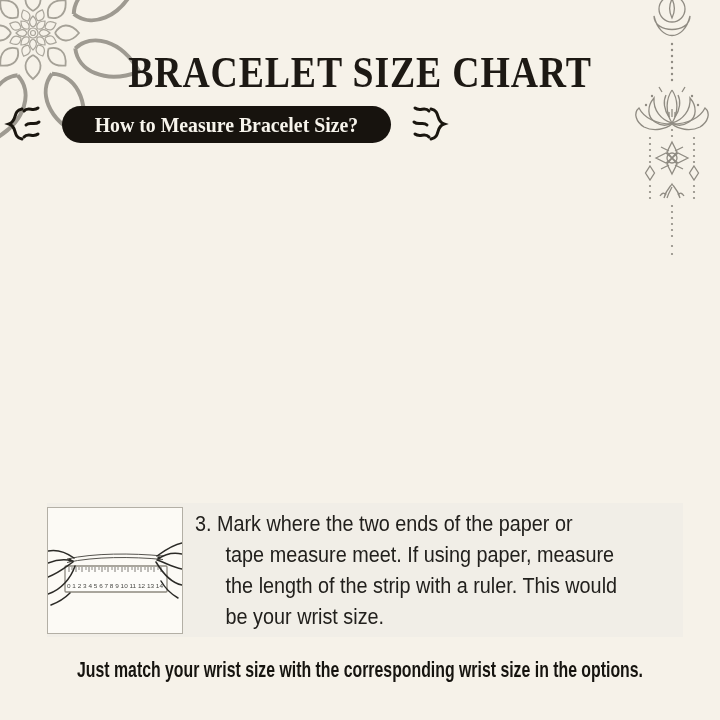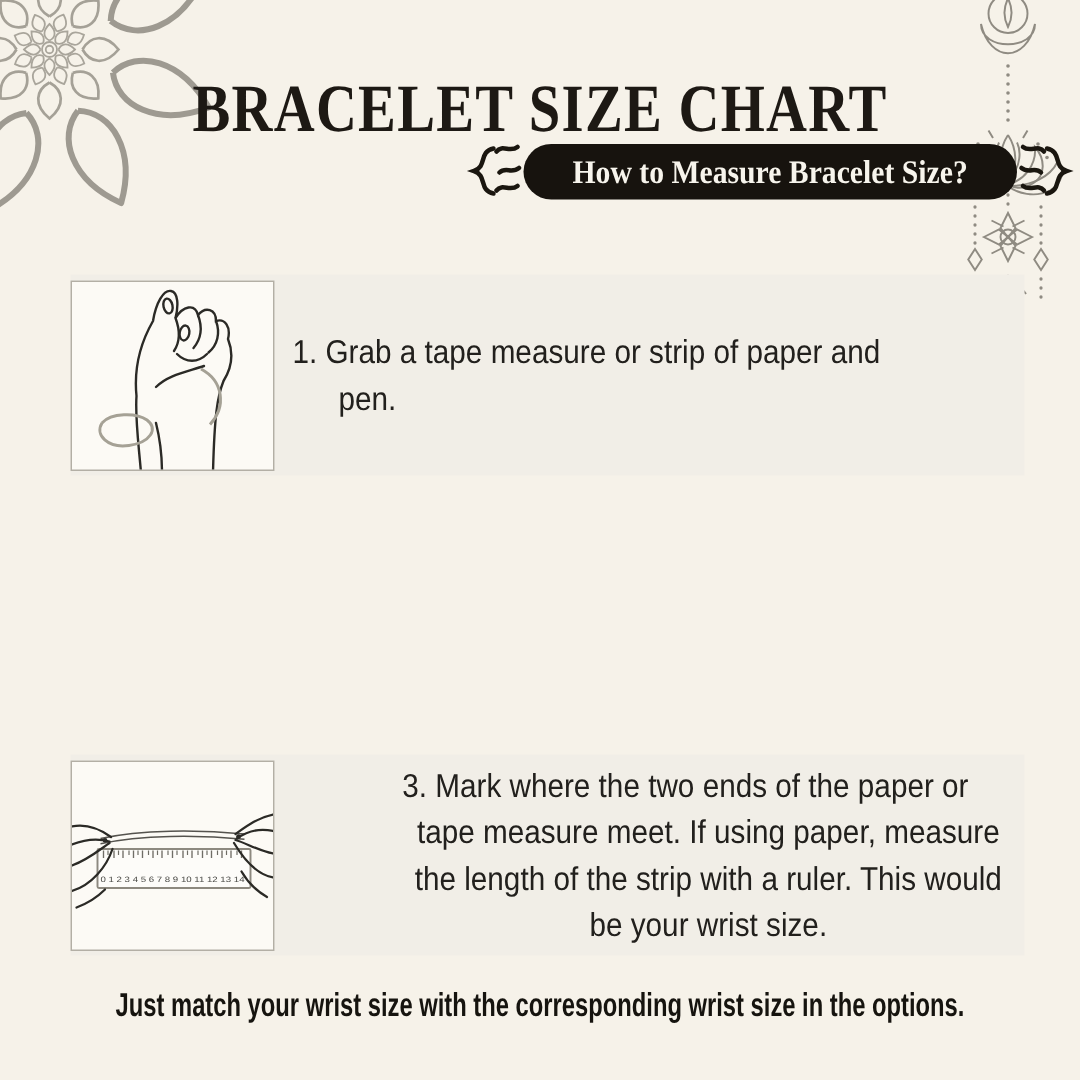--- a/index.html
+++ b/index.html
@@ -6,30 +6,30 @@
   .canvas{position:relative;width:720px;height:720px;background:#f6f2e9;overflow:hidden;
           font-family:"Liberation Sans",sans-serif;color:#22201d;}
   svg{display:block;}
   
   .mandala{position:absolute;top:-20px;left:-24px;}
   .lotus{position:absolute;top:0;right:-4px;}
   
   .title{position:absolute;top:46px;left:0;width:720px;margin:0;text-align:center;
          font-family:"Liberation Serif",serif;font-weight:700;font-size:45px;
          letter-spacing:1px;color:#1d1914;transform:scaleX(0.84);}
-  .badge-row{position:absolute;top:92px;left:0;width:720px;display:flex;
-             justify-content:flex-end;align-items:center;gap:0;}
+  .badge-row{position:absolute;top:102px;left:0;width:720px;display:flex;
+             justify-content:flex-start;align-items:center;gap:20px;}
   .badge{height:37px;line-height:37px;border-radius:19px;background:#17130e;color:#f7f4ec;
          padding:0 18px;font-family:"Liberation Serif",serif;font-weight:700;font-size:22px;}
   .badge>span{display:inline-block;transform:scaleX(0.9);}
   
   .step{position:absolute;left:47px;width:636px;background:#f1eee7;display:flex;align-items:center;}
   #step1{top:183px;height:134px;}
   #step2{top:341px;height:135px;}
-  #step3{top:503px;height:134px;text-align:center;}
+  #step3{top:503px;height:134px;}
   .illus{flex:none;width:136px;height:127px;background:#fcfaf5;border:1px solid #b3afa5;
          box-sizing:border-box;}
   .illus svg{width:100%;height:100%;}
   .step-text{flex:none;margin:0 0 0 12px;width:548px;padding-left:34px;text-indent:-34px;
              white-space:pre-line;font-size:22px;line-height:31px;color:#22201d;
              transform:scaleX(0.9);transform-origin:left center;}
   
   .footer-note{position:absolute;top:657px;left:50%;width:960px;margin:0 0 0 -480px;
                text-align:center;font-weight:700;font-size:22px;color:#16140f;
                transform:scaleX(0.72);}
@@ -183,31 +183,20 @@
     <svg width="42" height="44" viewBox="0 0 42 44" fill="none" stroke="#1a160f" stroke-width="3" stroke-linecap="round">
       <g transform="scale(-1,1) translate(-42,0)">
         <path d="M24,9 C28,4 33,10 38,6"></path>
         <path d="M22,7 C12,9 18,19 9,22 C18,25 12,35 22,37"></path>
         <path d="M26,23 C30,19 34,24 39,20"></path>
         <path d="M24,35 C28,30 33,36 38,32"></path>
       </g>
     </svg>
   </div>
 
-  <section class="step" id="step1">
-    <div class="illus">
-      <svg viewBox="0 0 134 125" fill="none">
-        <use href="#fist"></use>
-        <path d="M20,94 C15,102 24,111 38,109 C52,107 58,98 50,92 C43,87 26,87 20,94" stroke="#a5a195" stroke-width="2"></path>
-        <path d="M86,58 C101,66 103,83 92,95" stroke="#a5a195" stroke-width="2"></path>
-      </svg>
-    </div>
-    <p class="step-text">1. Grab a tape measure or strip of paper and
-pen.</p>
-  </section>
 
 
   <section class="step" id="step3">
     <div class="illus">
       <svg viewBox="0 0 134 125" fill="none">
         <rect x="17" y="58" width="102" height="26" rx="1" fill="#fdfcf9" stroke="#8d897f" stroke-width="1.3"></rect>
         <path stroke="#6f6d66" stroke-width="0.9" d="M21,59v5M28,59v5M34,59v5M41,59v5M47,59v5M54,59v5M60,59v5M67,59v5M74,59v5M80,59v5M87,59v5M93,59v5M100,59v5M106,59v5M113,59v5"></path>
         <path stroke="#6f6d66" stroke-width="0.8" d="M24,59v3M31,59v3M38,59v3M44,59v3M51,59v3M57,59v3M64,59v3M70,59v3M77,59v3M84,59v3M90,59v3M97,59v3M103,59v3M110,59v3"></path>
         <text x="19" y="80" font-family="Liberation Sans, sans-serif" font-size="5.2" fill="#4a4a46" textLength="96" lengthAdjust="spacingAndGlyphs">0 1 2 3 4 5 6 7 8 9 10 11 12 13 14</text>
         <path d="M19,51 C46,45 84,45 115,48 M19,54.5 C46,48.5 84,48.5 115,51.5" stroke="#55534e" stroke-width="1"></path>

